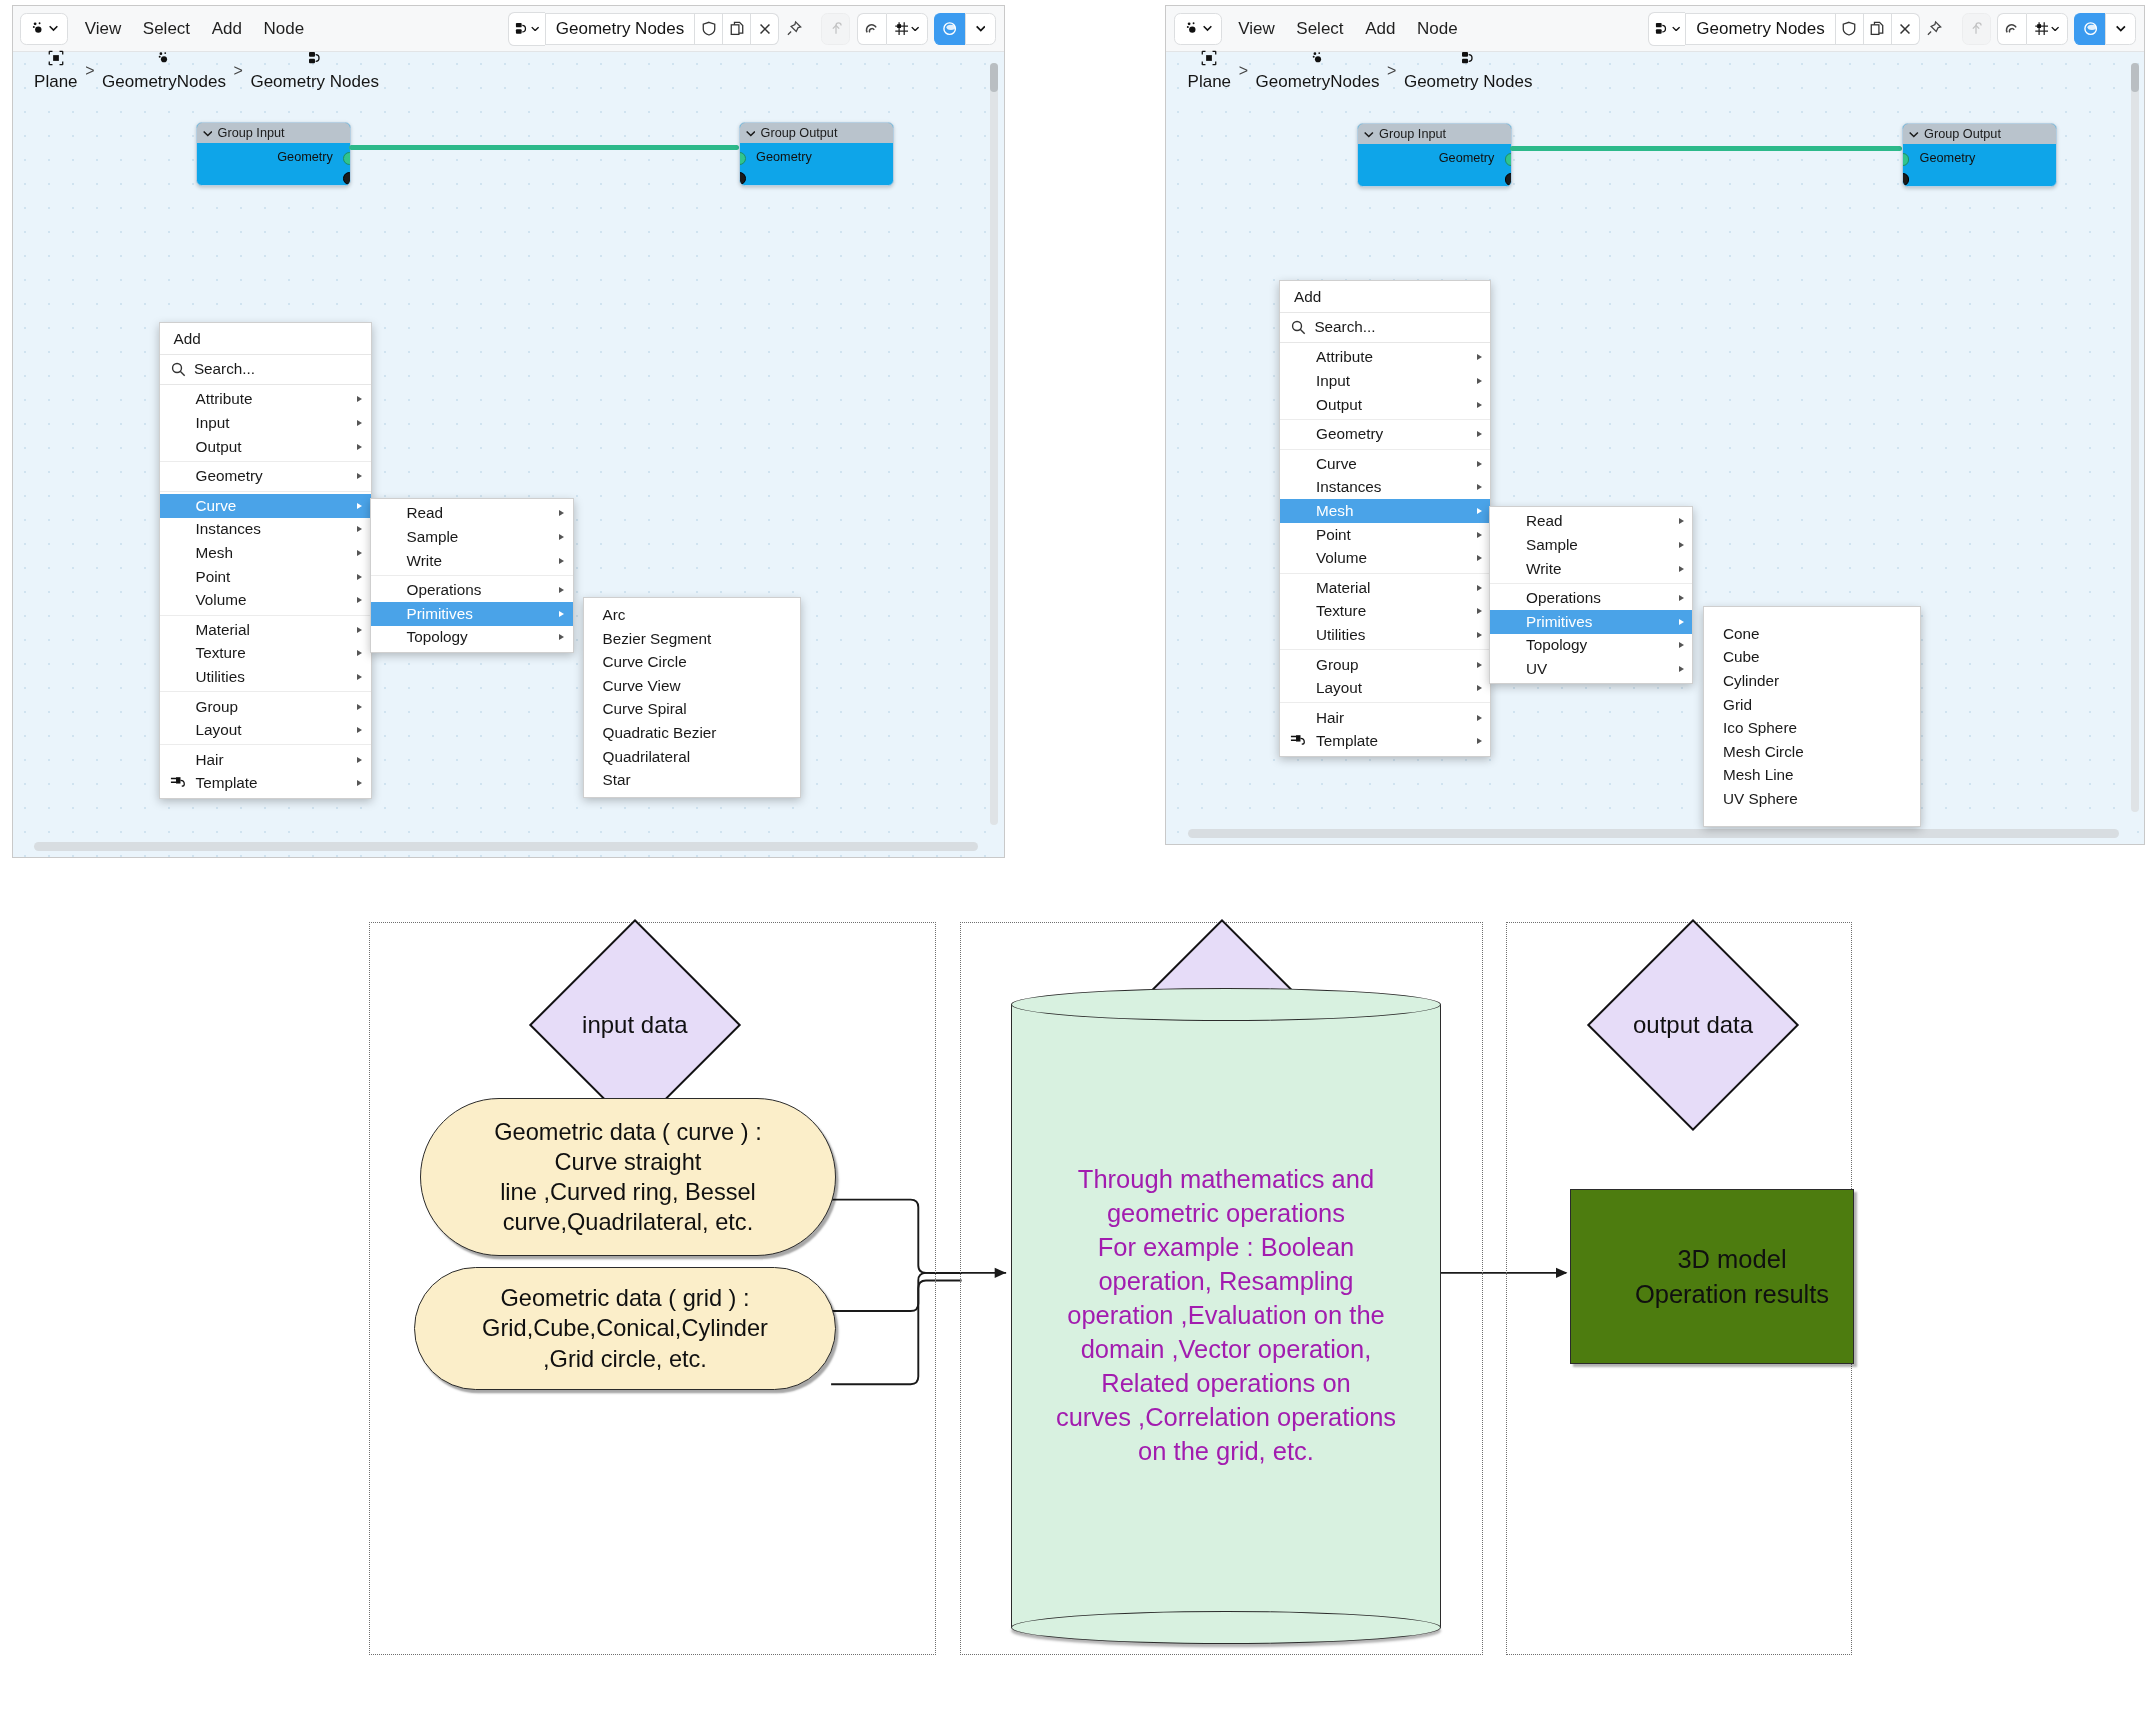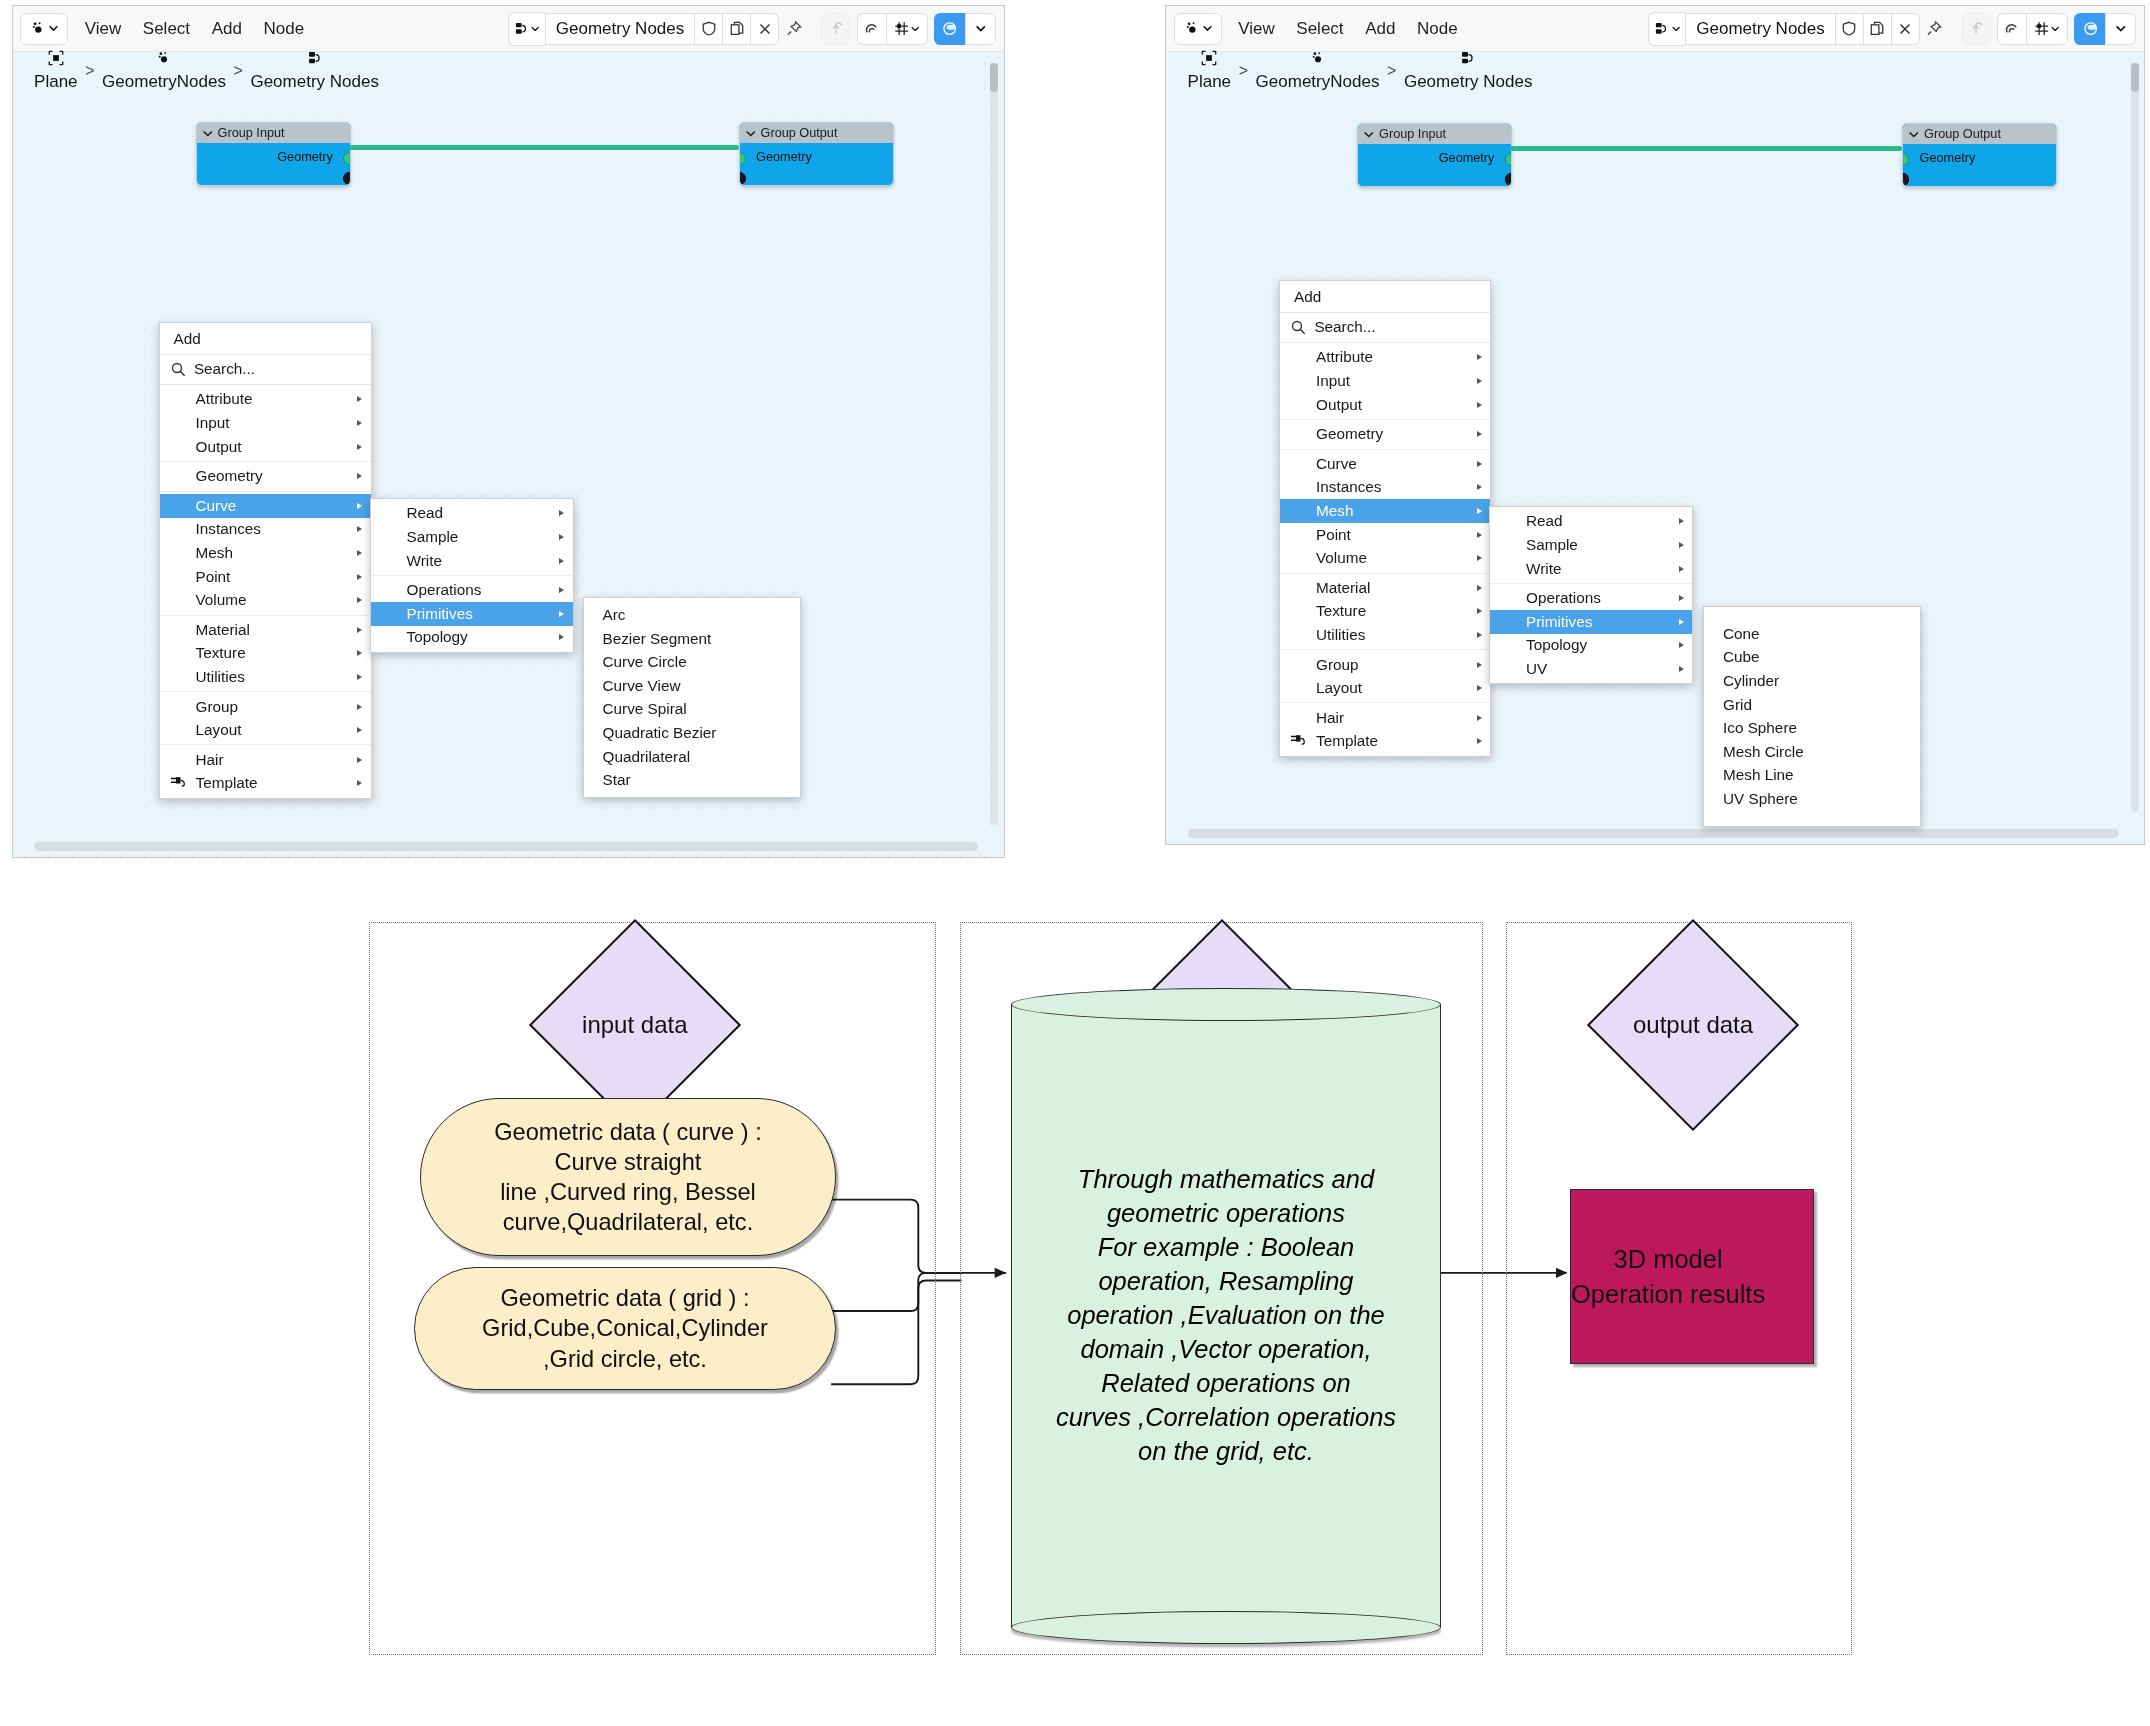--- a/index.html
+++ b/index.html
@@ -76,22 +76,22 @@
   .diamond span{transform:rotate(-45deg);font-size:24px;color:#101010;white-space:nowrap;}
   .stadium{position:absolute;background:#fbeec9;border:1.9px solid #2b2b2b;
      display:flex;align-items:center;justify-content:center;text-align:center;
      box-shadow:2.5px 3.2px 1.9px rgba(0,0,0,.35);}
   .stadium span{font-size:23.6px;line-height:1.28;color:#101010;padding:0 16.6px;}
   .cyl{position:absolute;}
   .cyl .body{position:absolute;left:0;right:0;top:16.6px;bottom:16.6px;background:#d8f1e0;border-left:1.9px solid #2b2b2b;border-right:1.9px solid #2b2b2b;}
   .cyl .top{position:absolute;left:0;right:0;top:0;height:33px;background:#d8f1e0;border:1.9px solid #2b2b2b;border-radius:50%;box-sizing:border-box;}
   .cyl .bot{position:absolute;left:0;right:0;bottom:0;height:33px;background:#d8f1e0;border:1.9px solid #2b2b2b;border-radius:50%;box-sizing:border-box;box-shadow:0 3.2px 2.5px rgba(0,0,0,.3);}
   .cyl .txt{position:absolute;left:0;right:0;top:0;bottom:0;display:flex;align-items:center;justify-content:center;text-align:center;z-index:3;}
-  .cyl .txt span{font-size:25.5px;line-height:1.33;color:#000000;padding:0 9px;font-style:italic;}
-  .rect{position:absolute;background:#be185d;border:1.9px solid #2b2b2b;display:flex;align-items:center;justify-content:flex-start;text-align:center;box-shadow:2.5px 3.2px 1.9px rgba(0,0,0,.3);}
+  .cyl .txt span{font-size:25.5px;line-height:1.33;color:#a21caf;padding:0 9px;}
+  .rect{position:absolute;background:#4d7c0f;border:1.9px solid #2b2b2b;display:flex;align-items:center;justify-content:center;text-align:center;box-shadow:2.5px 3.2px 1.9px rgba(0,0,0,.3);padding-left:40px;}
   .rect span{font-size:25.5px;line-height:1.35;color:#101010;}
   .edge{position:absolute;stroke:#1a1a1a;stroke-width:3;fill:none;}
 </style>
 </head>
 <body>
 
 <div class="editor" id="editor-left">
   <div class="bl-canvas"></div>
 
   <div class="bl-header">

